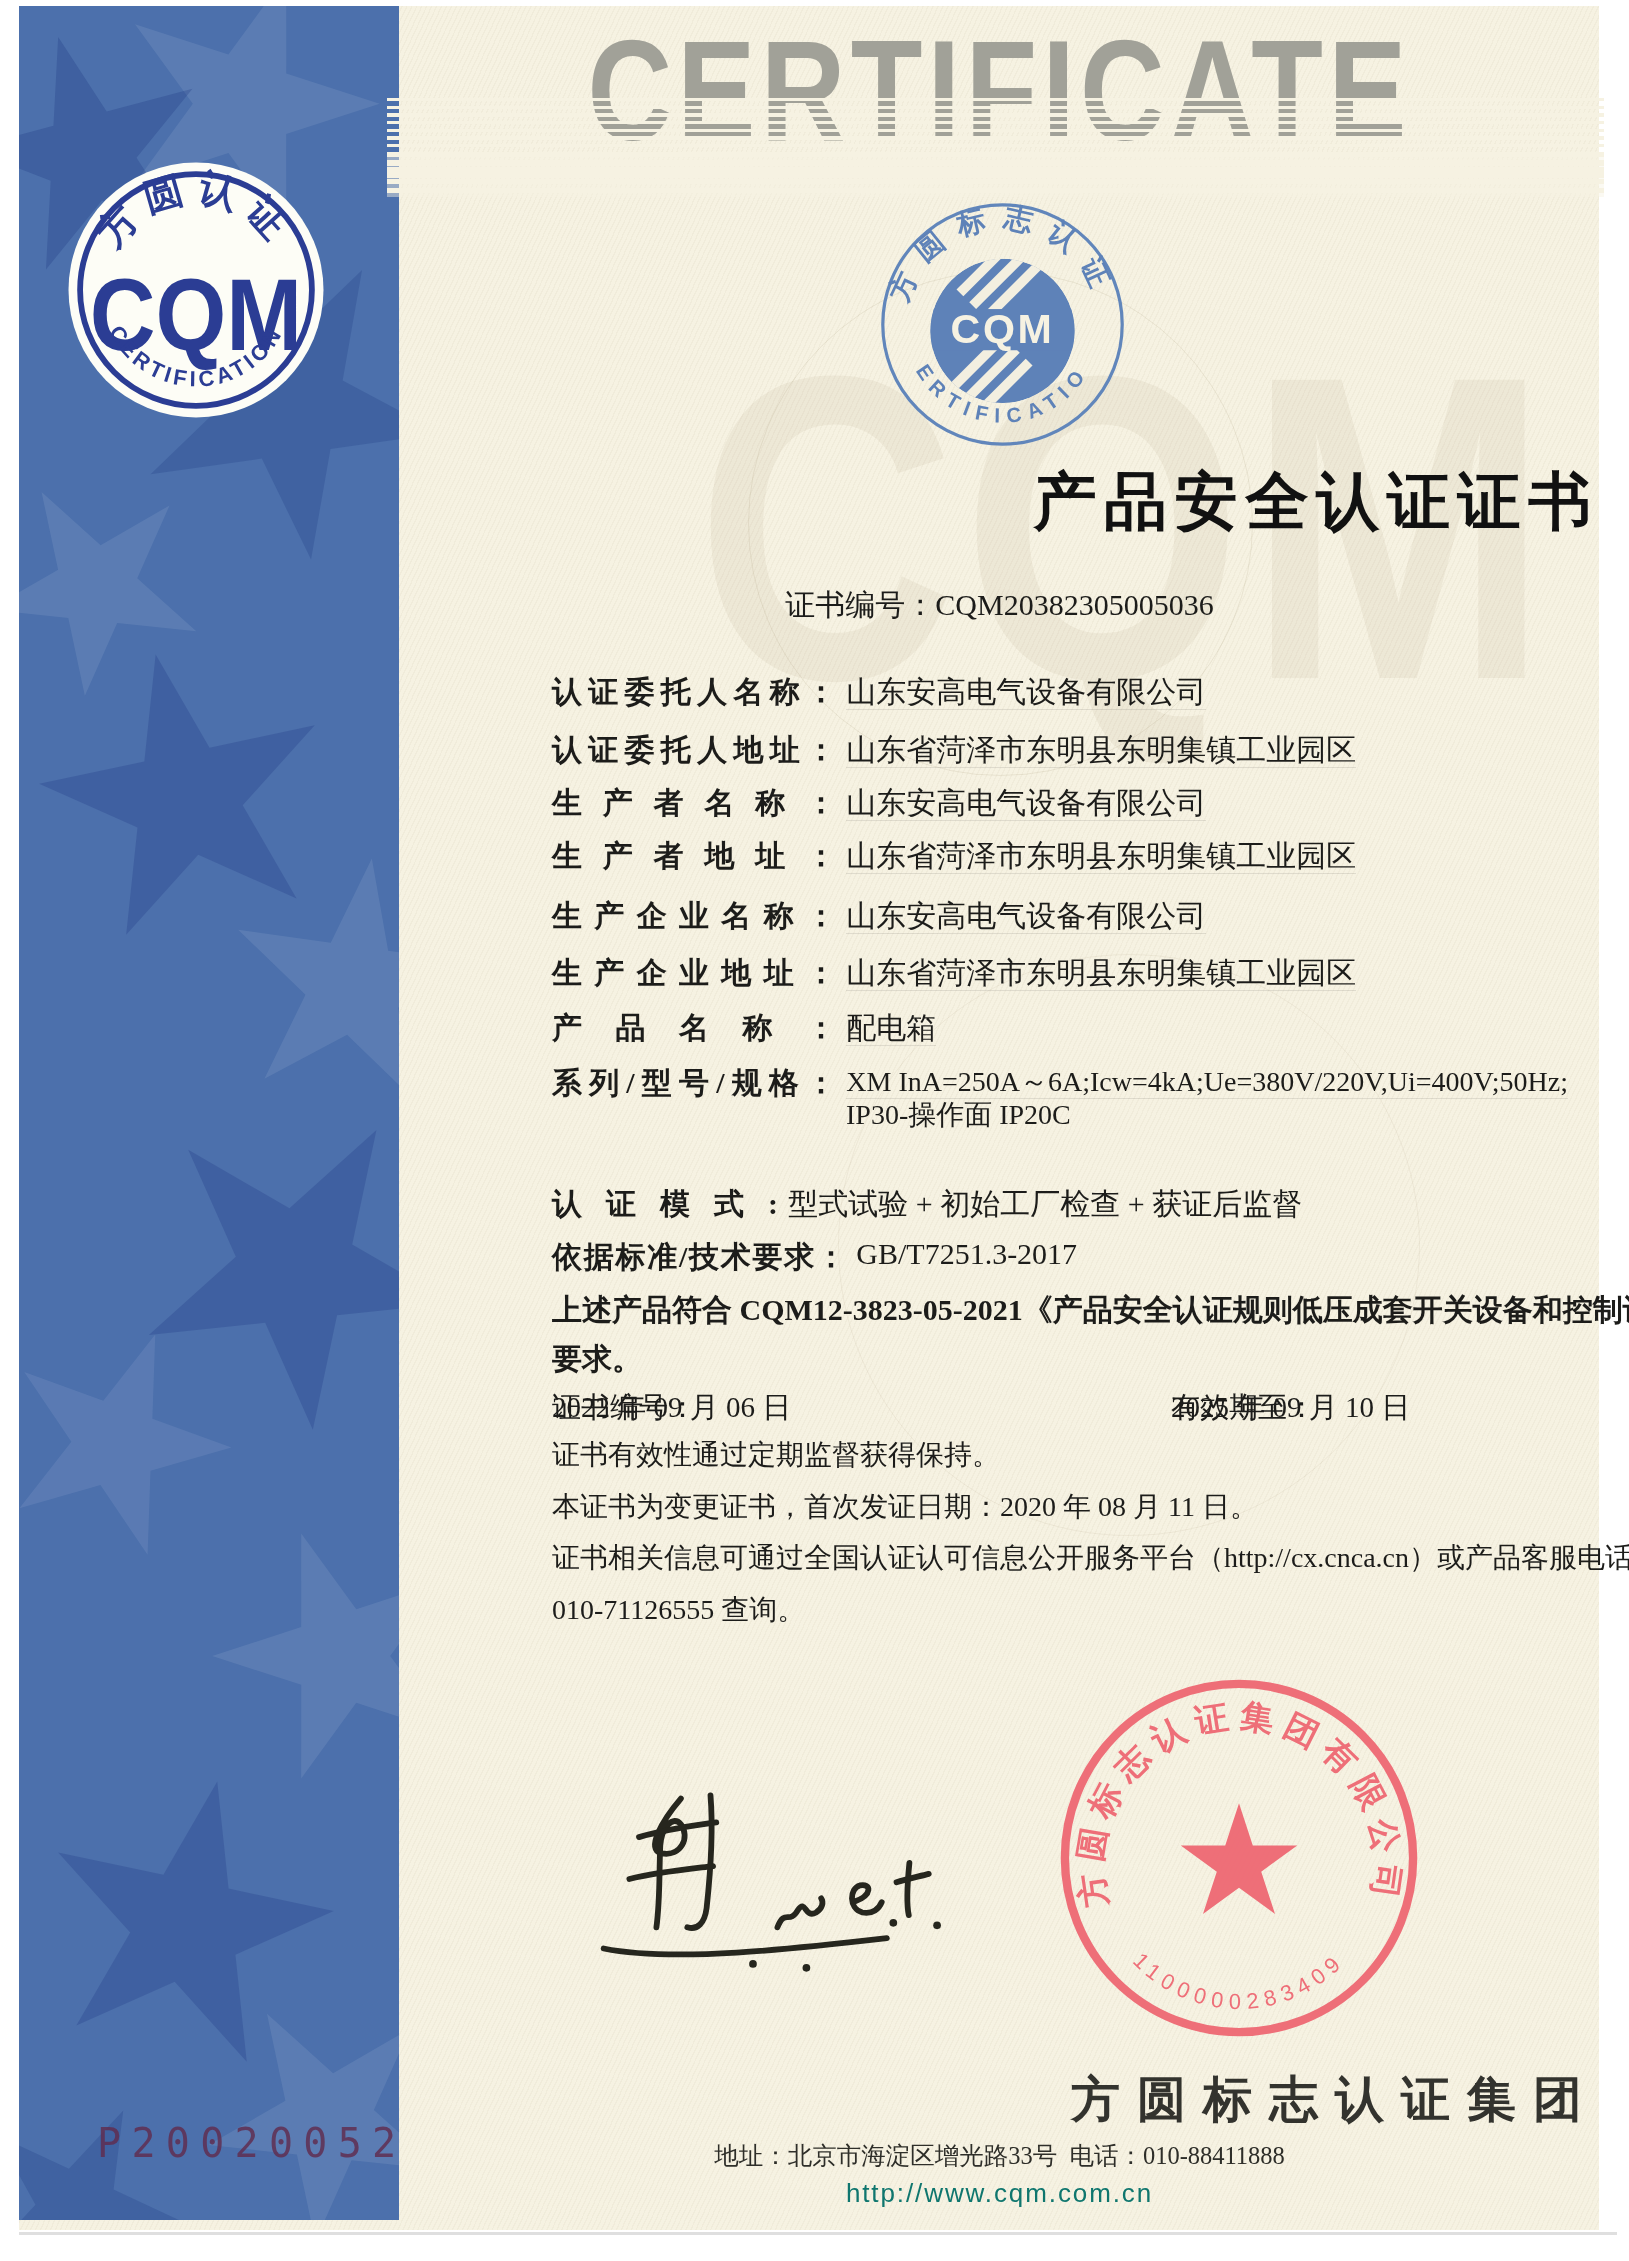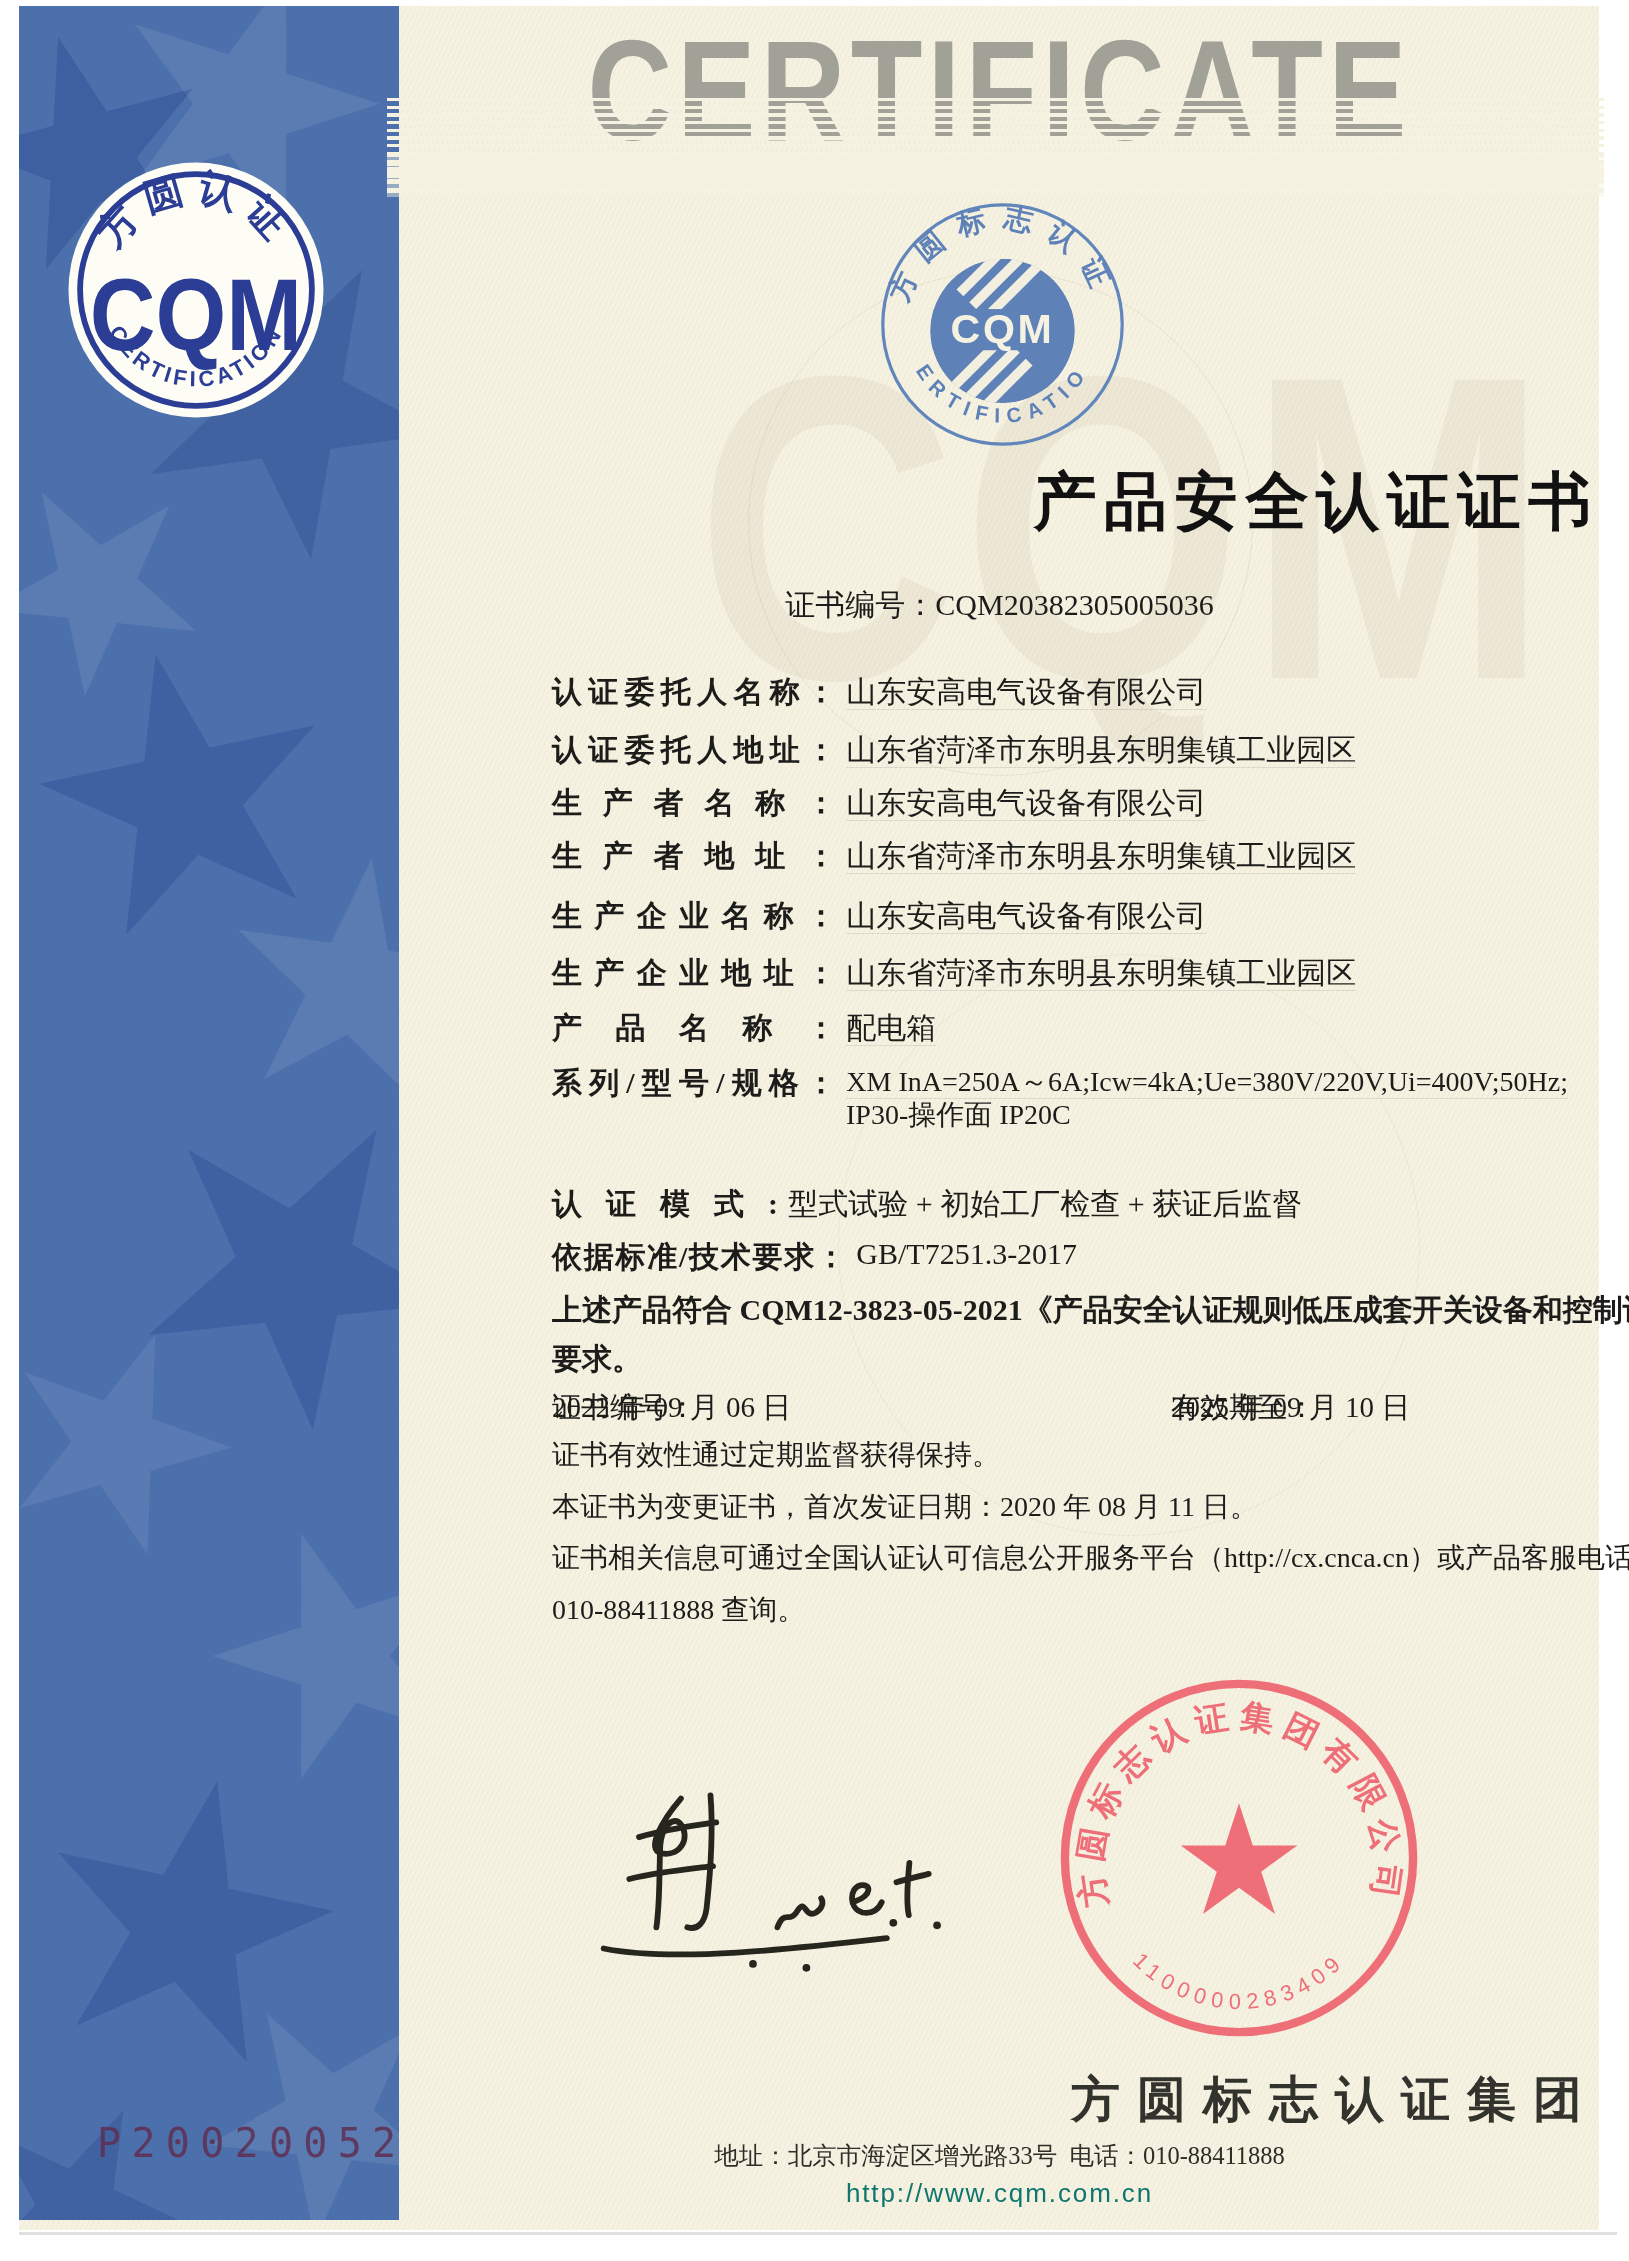--- a/index.html
+++ b/index.html
@@ -158,21 +158,21 @@
   <div class="para" style="top:1339px">要求。</div>
 
   <div class="dateline">
     <span style="left:552px;top:1388px"><span>证书编号：</span><span>2022 年 09 月 06 日</span></span>
     <span style="left:1171px;top:1388px"><span>有效期至：</span><span>2025 年 09 月 10 日</span></span>
   </div>
 
   <div class="note" style="top:1436px">证书有效性通过定期监督获得保持。</div>
   <div class="note" style="top:1488px">本证书为变更证书，首次发证日期：2020 年 08 月 11 日。</div>
   <div class="note" style="top:1539px">证书相关信息可通过全国认证认可信息公开服务平台（http://cx.cnca.cn）或产品客服电话</div>
-  <div class="note" style="top:1591px">010-88411888 查询。</div>
+  <div class="note" style="top:1591px">010-71126555 查询。</div>
 
   <svg class="abs" style="left:584px;top:1776px;" width="374" height="206" viewBox="0 0 580 320">
     <g fill="none" stroke="#26261e" stroke-width="9" stroke-linecap="round">
       <path d="M150,35 C120,70 95,115 120,120 C150,126 165,95 150,75 C138,60 120,80 118,108 C116,150 118,190 112,235"></path>
       <path d="M196,30 C200,80 196,150 190,205 C187,228 176,240 160,235"></path>
       <path d="M85,95 C130,82 165,78 205,72"></path>
       <path d="M70,160 C110,150 150,146 200,140"></path>
       <path d="M30,268 C140,290 330,268 470,252"></path>
       <path d="M300,235 C312,205 318,232 332,208 C344,190 342,222 360,212 C370,206 372,196 368,190"></path>
       <path d="M420,195 C448,185 446,166 428,170 C412,174 410,206 432,212 C448,215 458,206 462,196"></path>

